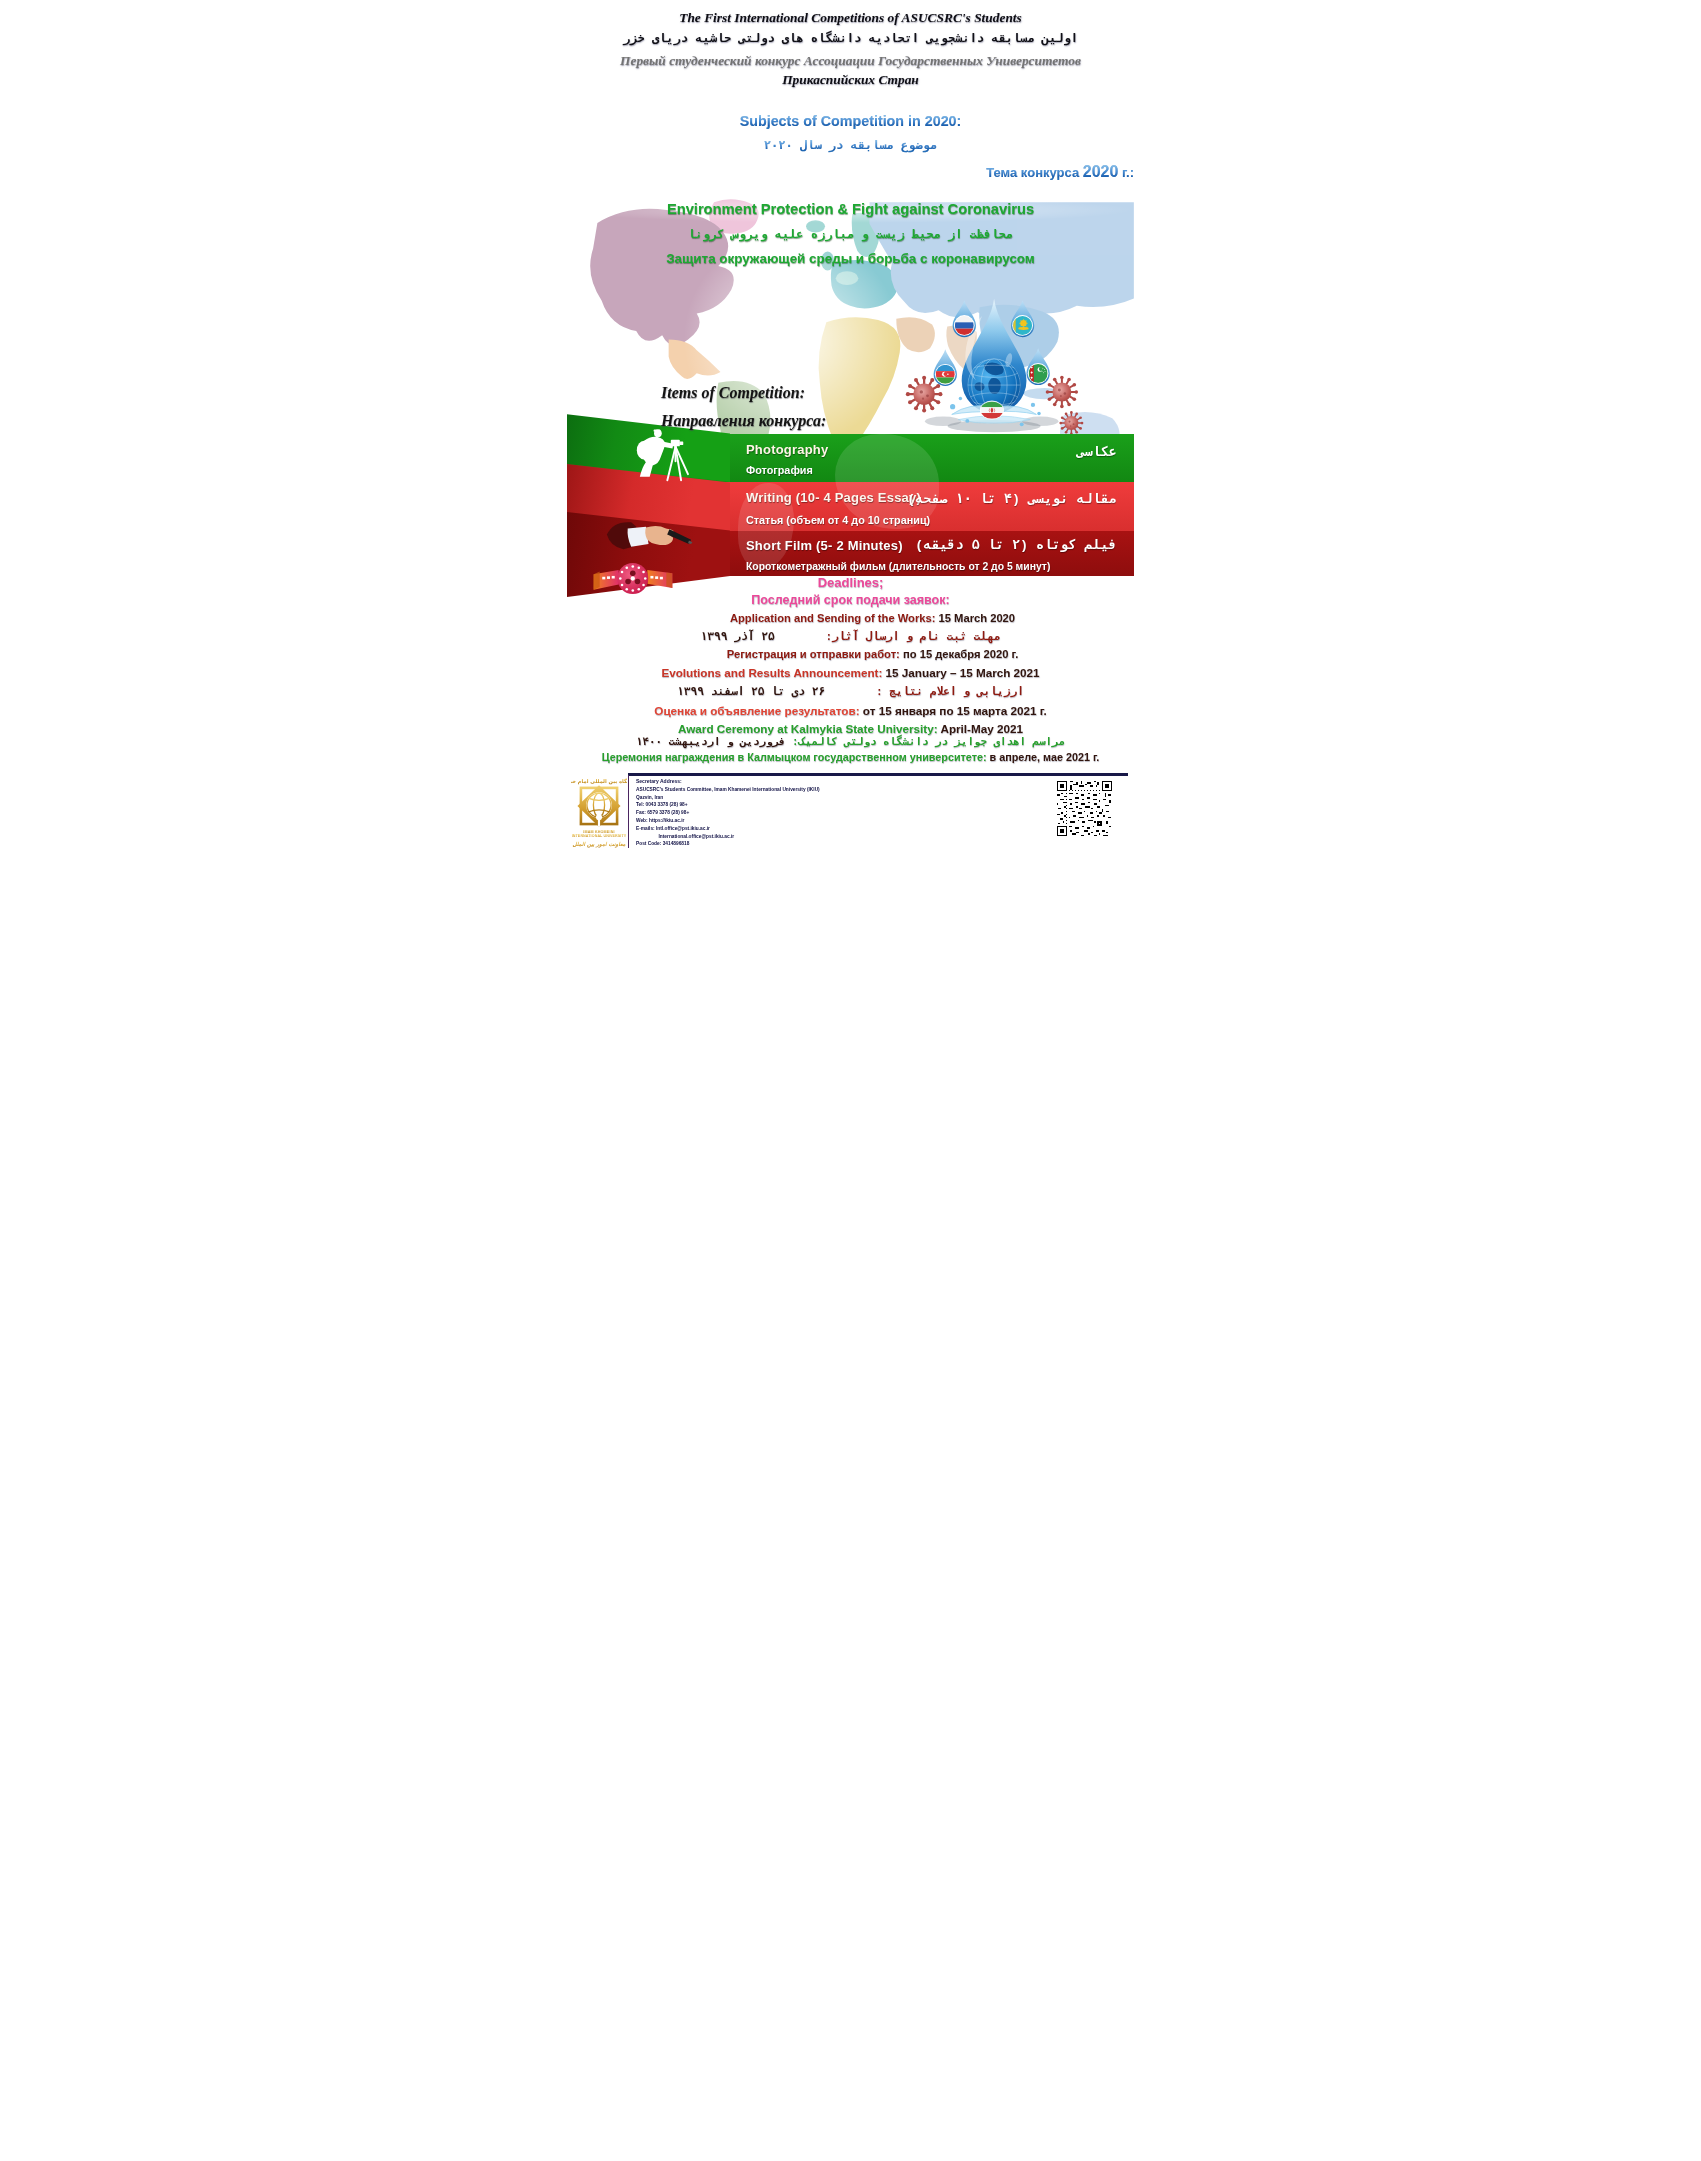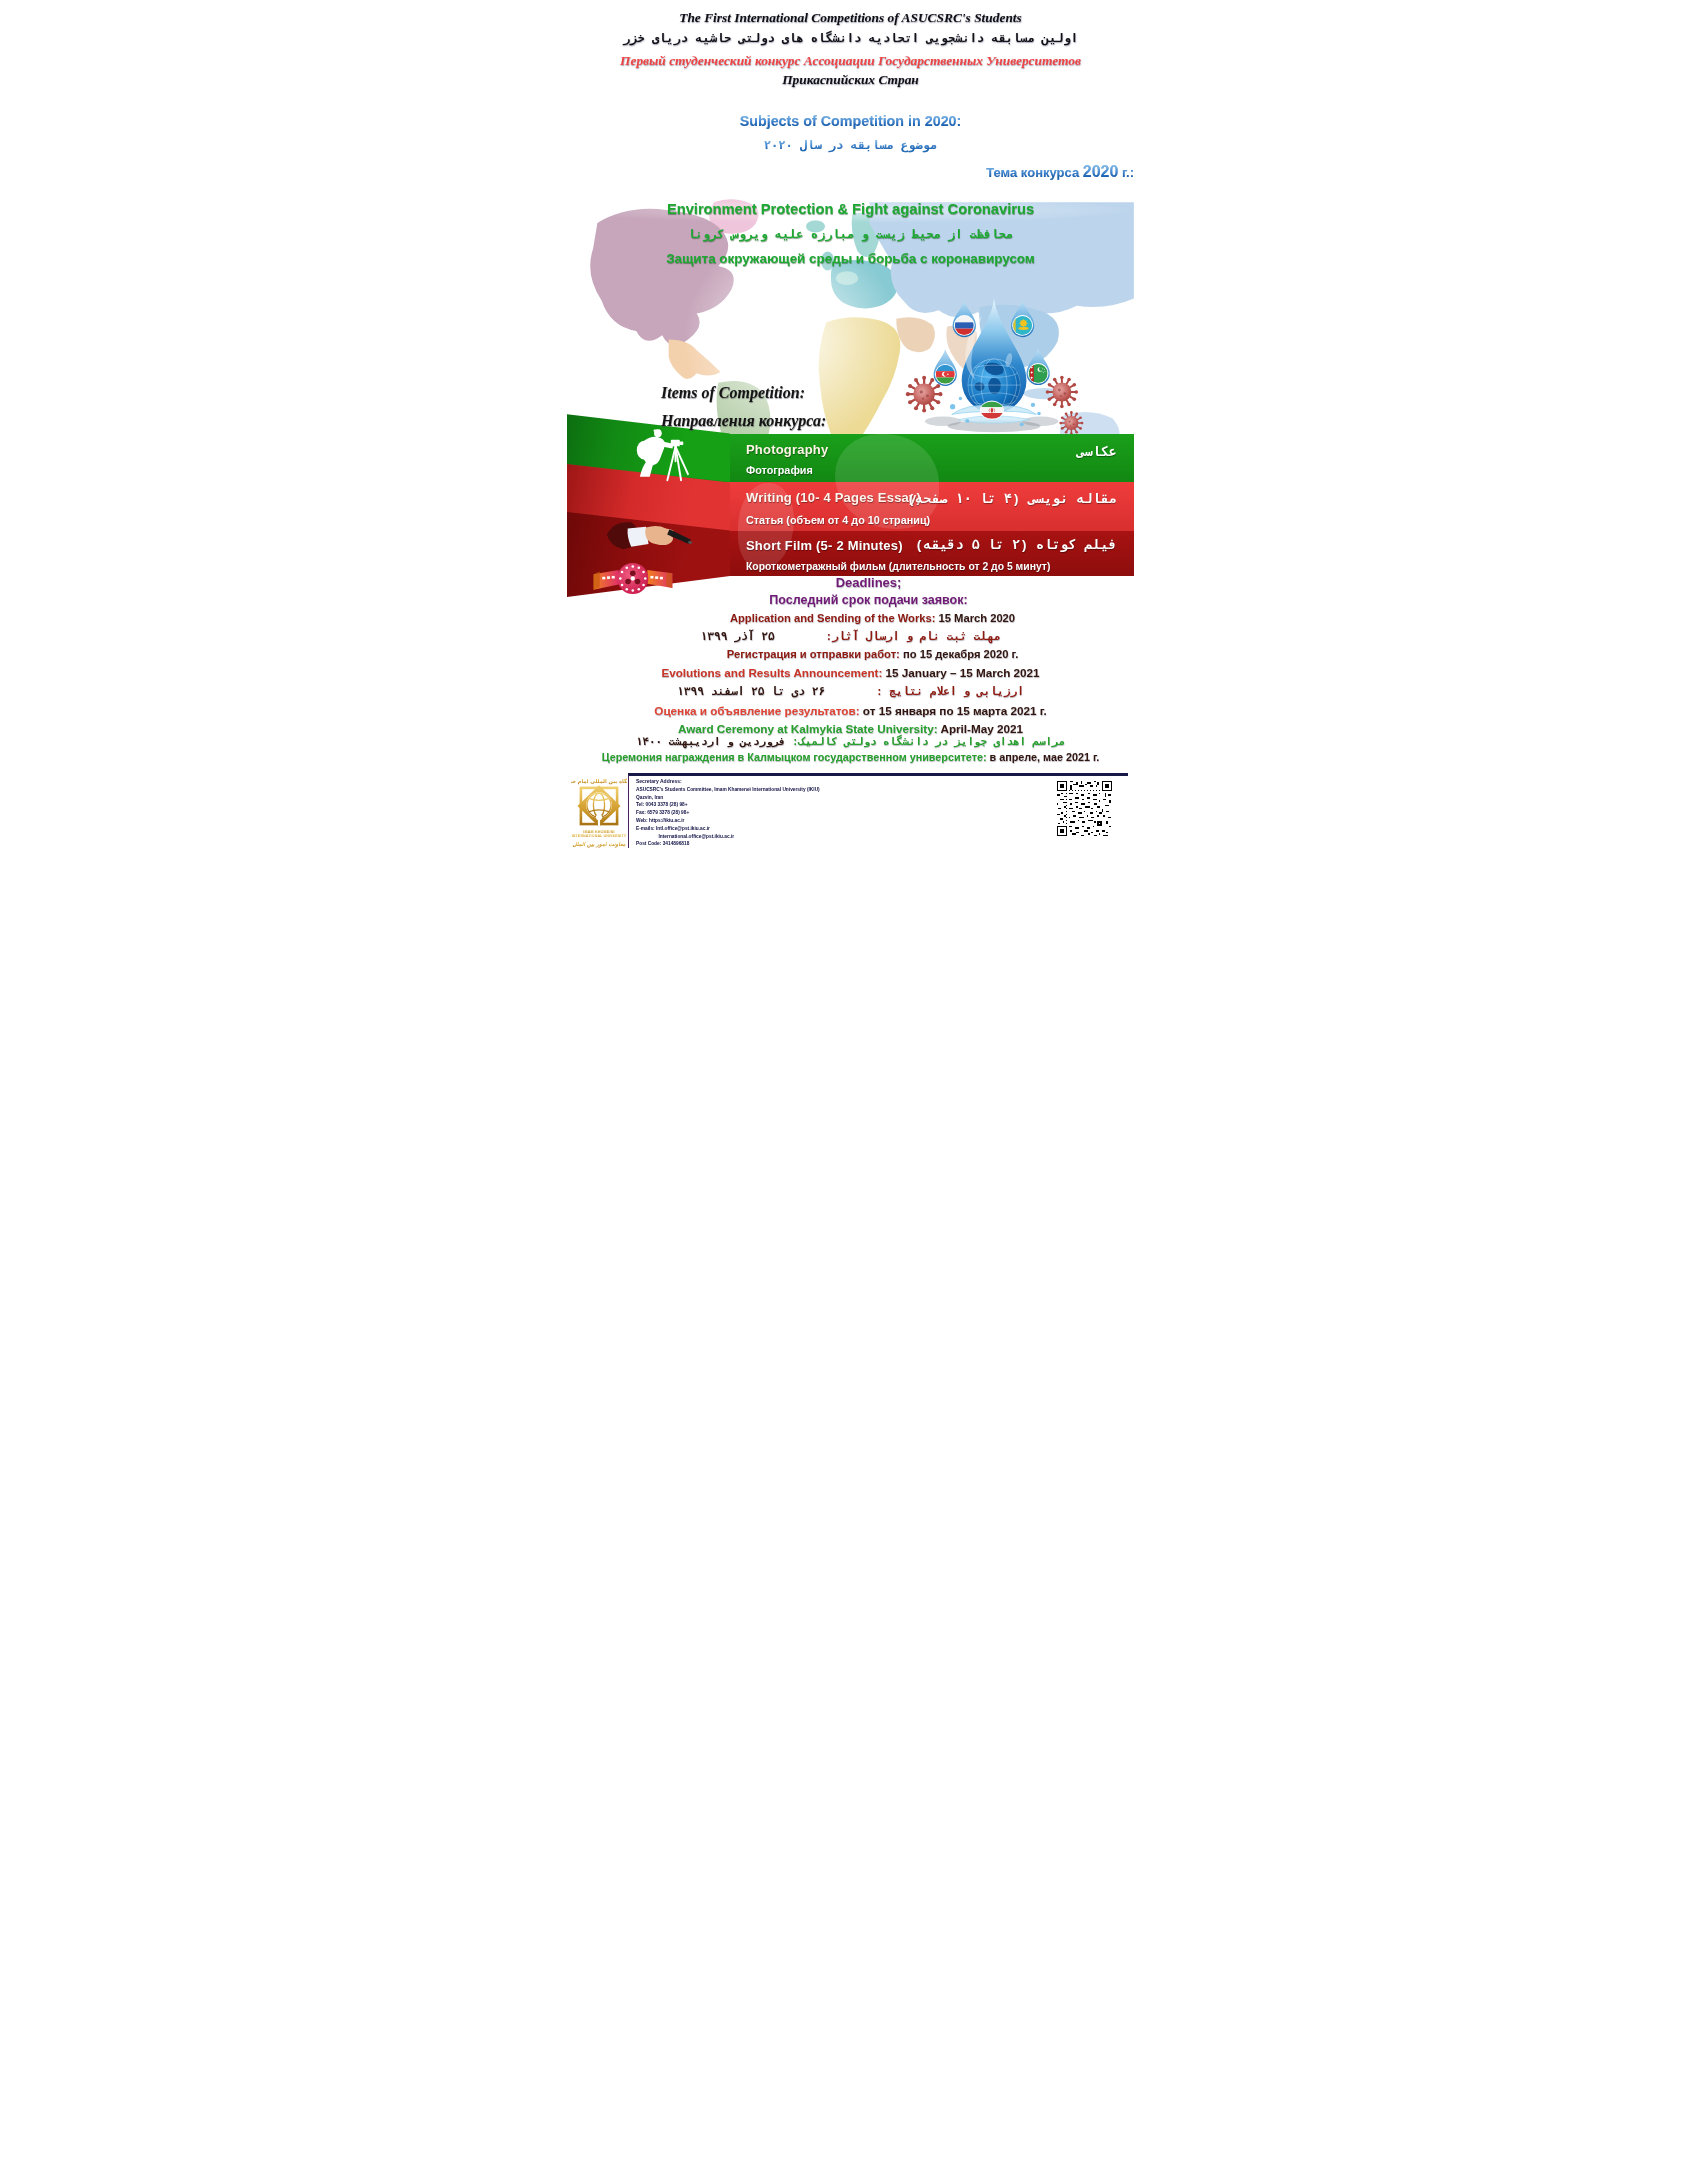--- a/index.html
+++ b/index.html
@@ -5,21 +5,21 @@
   html,body{margin:0;padding:0;background:#ffffff;}
   .poster{position:relative;width:567px;height:851px;margin:0 auto;background:#ffffff;overflow:hidden;
           font-family:"Liberation Sans","DejaVu Sans",sans-serif;}
   .abs{position:absolute;}
   .ctr{left:0;width:100%;text-align:center;}
   .fa{font-family:Liberation Mono, monospace;direction:rtl;}
   
   .title-en{top:10.4px;font:italic 700 13.4px "Liberation Serif","DejaVu Serif",serif;color:#0e0e14;
             text-shadow:0.4px 1.3px 1.3px rgba(60,60,95,.5);z-index:6;}
   .title-fa{top:31px;font-weight:700;font-size:12px;color:#101016;text-shadow:0.4px 1.3px 1.3px rgba(70,70,105,.5);z-index:6;}
-  .title-ru1{top:53px;font:italic 700 13.4px "Liberation Serif","DejaVu Serif",serif;color:#ef4444;
+  .title-ru1{top:53px;font:italic 700 13.4px "Liberation Serif","DejaVu Serif",serif;color:#737373;
              text-shadow:0.4px 1.3px 1.3px rgba(60,60,95,.5);z-index:6;}
   .title-ru2{top:72px;font:italic 700 13.4px "Liberation Serif","DejaVu Serif",serif;color:#0e0e14;
              text-shadow:0.4px 1.3px 1.3px rgba(60,60,95,.5);z-index:6;}
   
   .grad-blue{display:inline-block;color:#2f74c4;
       background:linear-gradient(180deg,#9ed2f2 0%,#4b90d6 45%,#1a5fae 78%,#2e7cc4 100%);
       -webkit-background-clip:text;background-clip:text;
       filter:drop-shadow(0.4px 0.9px 0.4px rgba(40,90,150,.45));}
   @supports ((-webkit-background-clip:text) or (background-clip:text)){.grad-blue{color:transparent;}}
   .subj-en{top:113px;font-weight:800;font-size:14.3px;z-index:6;}
@@ -61,21 +61,21 @@
   .side-red{top:463px;height:70px;background:linear-gradient(100deg,#9e1616 0%,#d42a2a 40%,#e23333 75%);
       clip-path:polygon(0 0.9px,100% 19.5px,100% 68px,0 50px);}
   .side-dark{top:511px;height:87px;background:linear-gradient(100deg,#6e0808 0%,#8e0d0d 40%,#9e1111 75%);
       clip-path:polygon(0 0.9px,100% 19.5px,100% 65px,0 86px);}
   .icon-wrap{z-index:5;}
   
   .band-ghost{z-index:4;background:rgba(255,255,255,.12);}
   
   .dl{left:0;width:100%;text-align:center;font-weight:800;z-index:6;
       text-shadow:0.4px 0.9px 0.9px rgba(120,120,140,.5);}
-  .c-blue{color:#701a75;margin-left:18px;}
+  .c-blue{color:#ec4899;}
   .c-maroon{color:#8e1a10;margin-left:44px;}
   .c-dark{color:#31150e;}
   .c-red{color:#c93527;}
   .c-bred{color:#e04434;}
   .c-green{color:#27a02c;}
   
   .foot-line{left:61px;top:773px;width:500px;height:3px;background:#181848;z-index:6;}
   .foot-divider{left:61px;top:775px;width:1.3px;height:73px;background:#4a2460;z-index:6;}
   .addr{left:69px;top:778px;width:389px;color:#131347;font-size:4.8px;font-weight:700;line-height:7.8px;z-index:6;}
   .addr .lbl{font-size:5px;}

